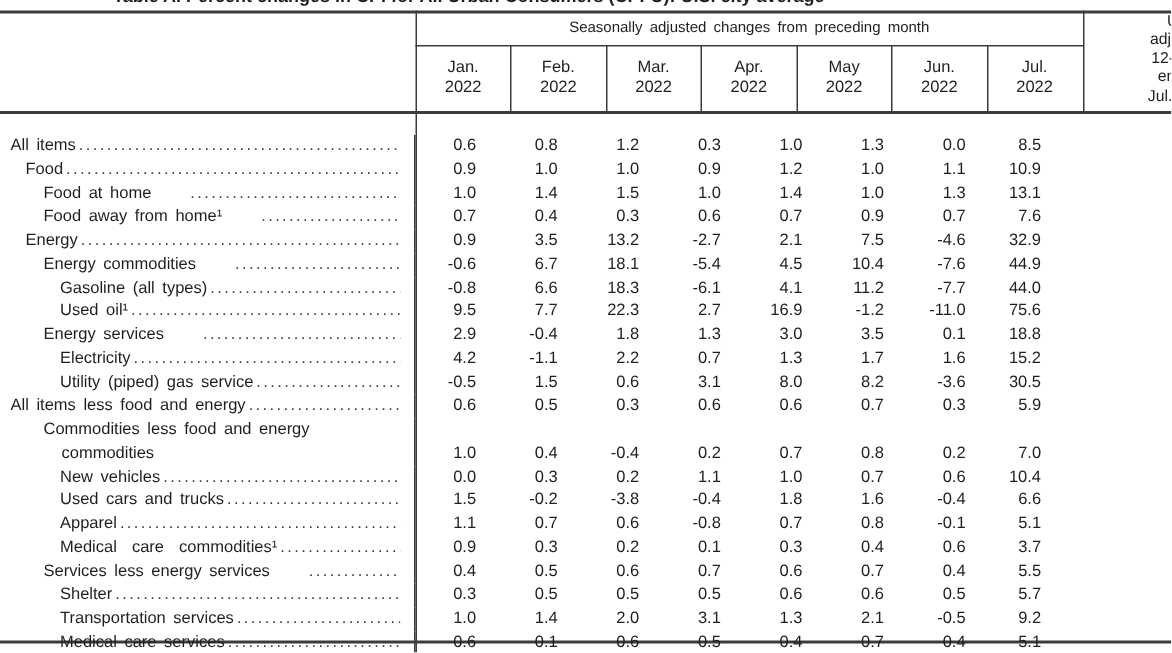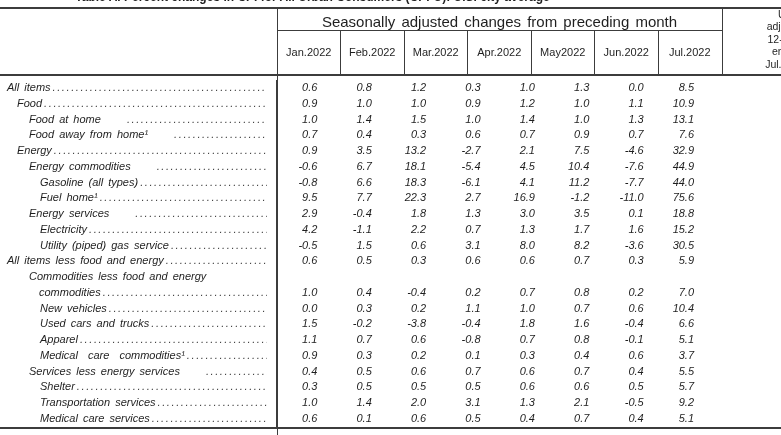--- a/index.html
+++ b/index.html
@@ -21,52 +21,52 @@
   #unadj-vline     { left: 722px; top: 7px; width: 1px; height: 67px; }
   .mvline          { top: 30px; width: 1px; height: 44px; }
 
   .clipped-title {
     position: absolute; top: -9px; left: 40px; width: 545px;
     text-align: center; font-weight: bold; font-size: 12px; line-height: 12px;
     white-space: nowrap;
   }
   .group-label {
     position: absolute; left: 277px; width: 445px; top: 13px;
-    text-align: center; font-size: 15px; word-spacing: 2px;
+    text-align: center; font-size: 10px; word-spacing: 2px;
   }
   .month-headers {
     position: absolute; left: 277px; top: 30px; width: 445px; height: 44px;
     display: flex;
   }
   .mcell {
-    width: 63.5px; display: flex; flex-direction: row;
+    width: 63.5px; display: flex; flex-direction: column;
     justify-content: center; align-items: center;
     font-size: 11px; line-height: 13px;
   }
   .unadj-header {
     position: absolute; left: 722px; top: 8px; width: 59px;
     text-align: center; font-size: 10.5px; line-height: 12.4px; margin-left: 35px;
   }
   .unadj-header span { display: block; }
 
-  .tbody { position: absolute; left: 0; top: 77px; width: 709px; padding-top: 3px; font-style: italic; }
+  .tbody { position: absolute; left: 0; top: 77px; width: 709px; padding-top: 13px; }
   .row { display: flex; align-items: flex-end; height: 15.75px; }
   .row.dbl { height: 31.5px; }
   .stub {
     width: 277px; height: 100%;
     border-right: 1px solid var(--rule, #3c3c3c);
     display: flex; flex-direction: column; justify-content: flex-end;
     padding-right: 9px;
   }
   .lline { display: flex; align-items: baseline; height: 15.75px; line-height: 15.75px; overflow: hidden; }
   .ind0 { padding-left: 7px; }
   .ind1 { padding-left: 17px; text-align: right; }
   .ind2 { padding-left: 29px; gap: 24px; }
   .ind3 { padding-left: 40px; }
-  .cont { padding-left: 39px; }
+  .cont { padding-left: 39px; flex-direction: column; }
   .lbl  { font-size: 11px; white-space: nowrap; word-spacing: 2px; }
   .spread { word-spacing: 7px; }
   .dots {
     flex: 1; overflow: hidden; white-space: nowrap;
     font-size: 11px; letter-spacing: 1.6px; margin-left: 2px;
     color: var(--dots, #3d3d3d);
   }
   .vcell {
     width: 63.5px; text-align: right; padding-right: 14px;
     font-size: 11px; line-height: 15.75px; white-space: nowrap;
@@ -240,21 +240,21 @@
         <div class="vcell">18.3</div>
         <div class="vcell">-6.1</div>
         <div class="vcell">4.1</div>
         <div class="vcell">11.2</div>
         <div class="vcell">-7.7</div>
         <div class="vcell ucell">44.0</div>
       </div>
       <div class="row">
         <div class="stub">
           <div class="lline ind3">
-            <span class="lbl">Fuel home¹</span>
+            <span class="lbl">Used oil¹</span>
             <span class="dots">........................................................................................................................</span>
           </div>
         </div>
         <div class="vcell">9.5</div>
         <div class="vcell">7.7</div>
         <div class="vcell">22.3</div>
         <div class="vcell">2.7</div>
         <div class="vcell">16.9</div>
         <div class="vcell">-1.2</div>
         <div class="vcell">-11.0</div>

